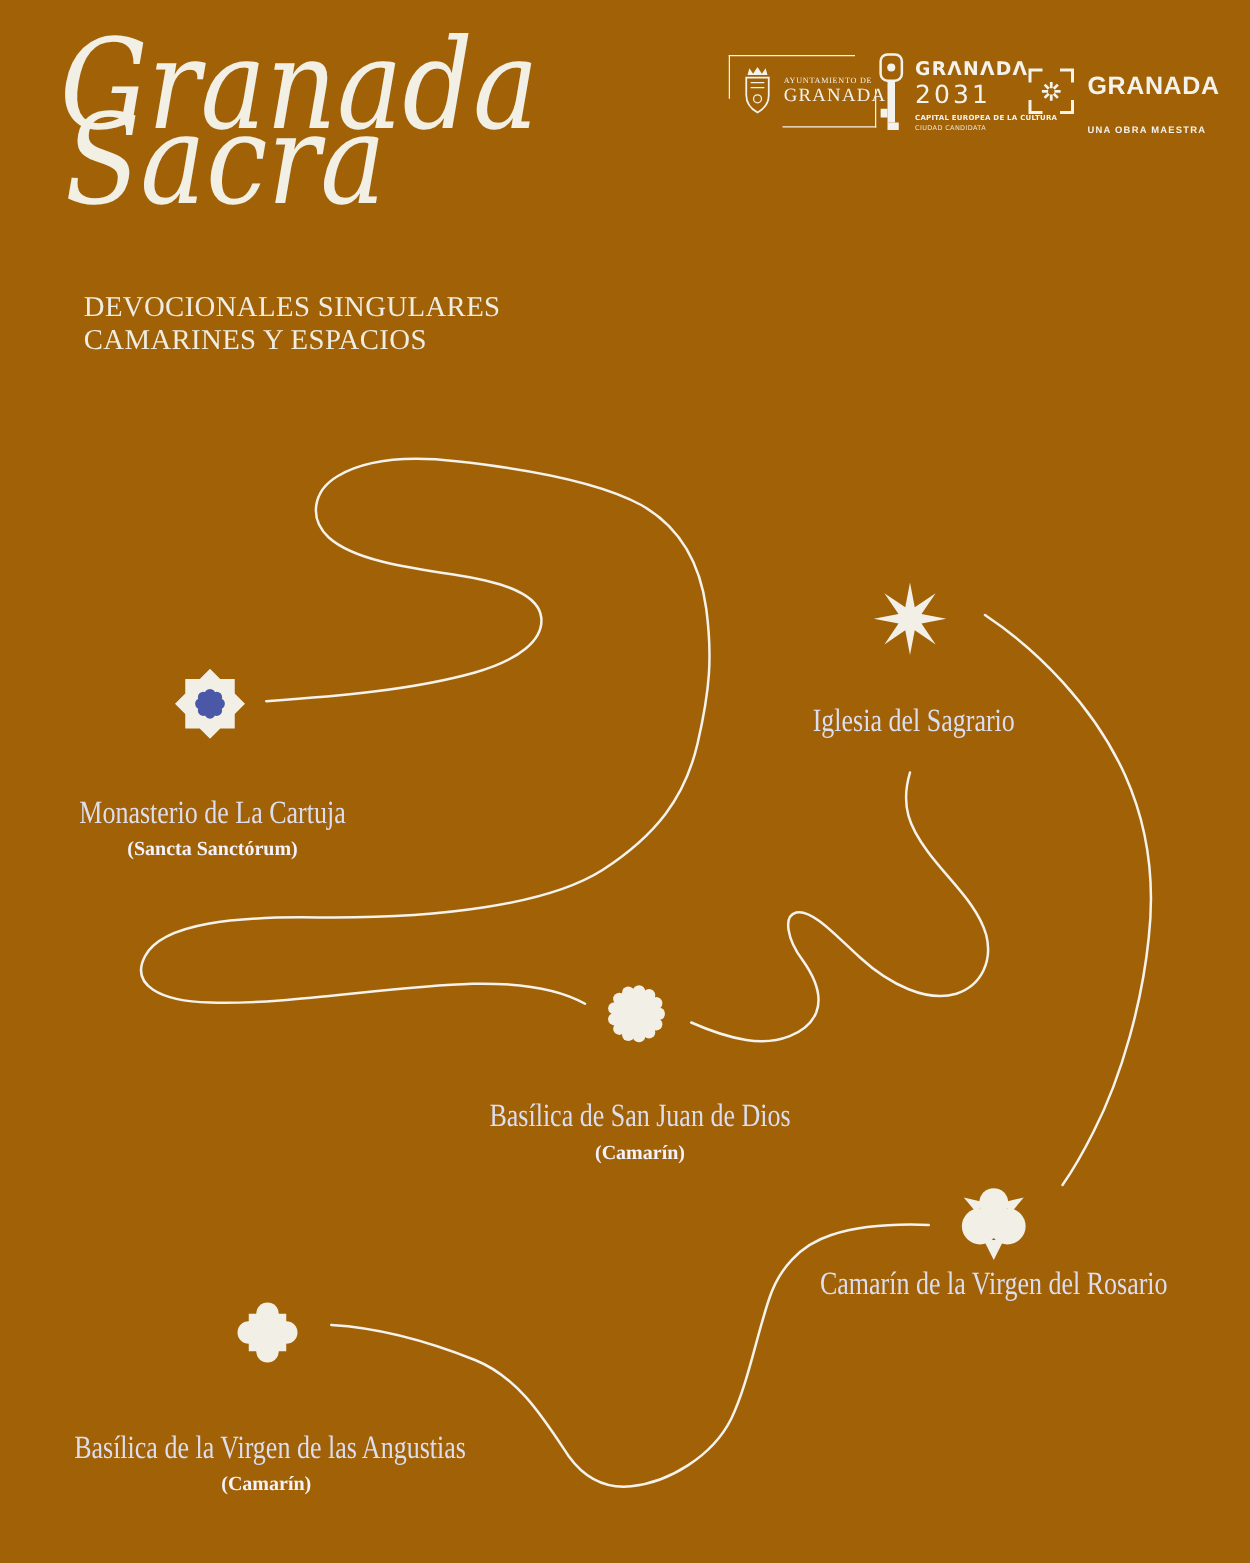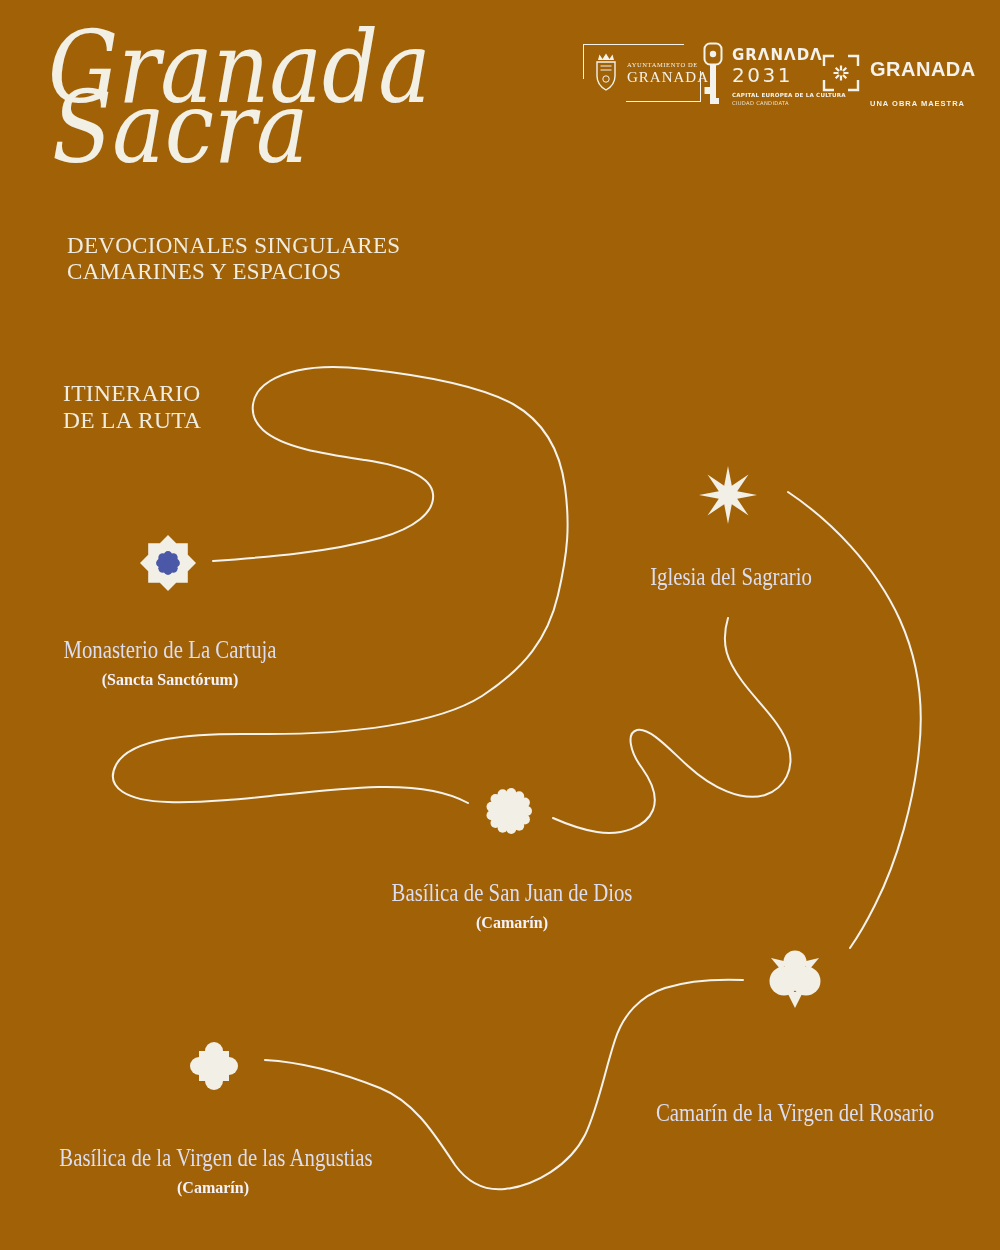--- a/index.html
+++ b/index.html
@@ -61,21 +61,21 @@
      font-family:"Liberation Serif", serif; font-size:26px; color:#dcdef0;text-decoration:underline; }
   .stop-name > span { display:inline-block; transform:scaleX(0.8); transform-origin:center; }
   .stop-detail { position:absolute; transform:translateX(-50%); white-space:nowrap;
      font-family:Liberation Serif, serif; font-weight:bold; font-size:16px; color:#f3f2fb; }
 
   .nm-cartuja  { left:170px; top:635px; }
   .dt-cartuja  { left:170px; top:671px; }
   .nm-sagrario { left:731px; top:562px; }
   .nm-sanjuan  { left:512px; top:878px; }
   .dt-sanjuan  { left:512px; top:914px; }
-  .nm-rosario  { left:795px; top:1098px; }
+  .nm-rosario  { left:795px; top:1012px; }
   .nm-angustias{ left:216px; top:1143px; }
   .dt-angustias{ left:213px; top:1179px; }
 </style>
 </head>
 <body>
 
 <div class="poster">
 
   <svg class="route-svg" viewBox="0 0 1000 1250" aria-hidden="true">
     <path d="M213 561 C270 557 330 552 380 538 C415 528 435 512 433 494 C431 476 405 466 365 460
@@ -96,24 +96,20 @@
   <div class="title">
     <span class="t1">Granada</span>
     <span class="t2">Sacra</span>
   </div>
 
   <div class="subtitle">
     <span>DEVOCIONALES SINGULARES</span>
     <span>CAMARINES Y ESPACIOS</span>
   </div>
 
-  <div class="heading">
-    <span>ITINERARIO</span>
-    <span>DE LA RUTA</span>
-  </div>
 
   <div class="logo logo-ayto">
     <svg class="crest" width="26" height="42" viewBox="0 0 26 42">
       <path d="M5 8 L6.5 2.5 L9.5 7 L13 1.5 L16.5 7 L19.5 2.5 L21 8 Z" fill="#f4f2ec"></path>
       <path d="M4 10 H22 V24 Q22 33 13 38 Q4 33 4 24 Z" fill="none" stroke="#f4f2ec" stroke-width="1.4"></path>
       <path d="M7.5 14 H18.5 M7.5 18 H18.5" stroke="#f4f2ec" stroke-width="1" fill="none"></path>
       <circle cx="13" cy="27" r="3.2" fill="none" stroke="#f4f2ec" stroke-width="1"></circle>
     </svg>
     <div class="ayto-text">
       <span class="ayto-small">AYUNTAMIENTO DE</span>

